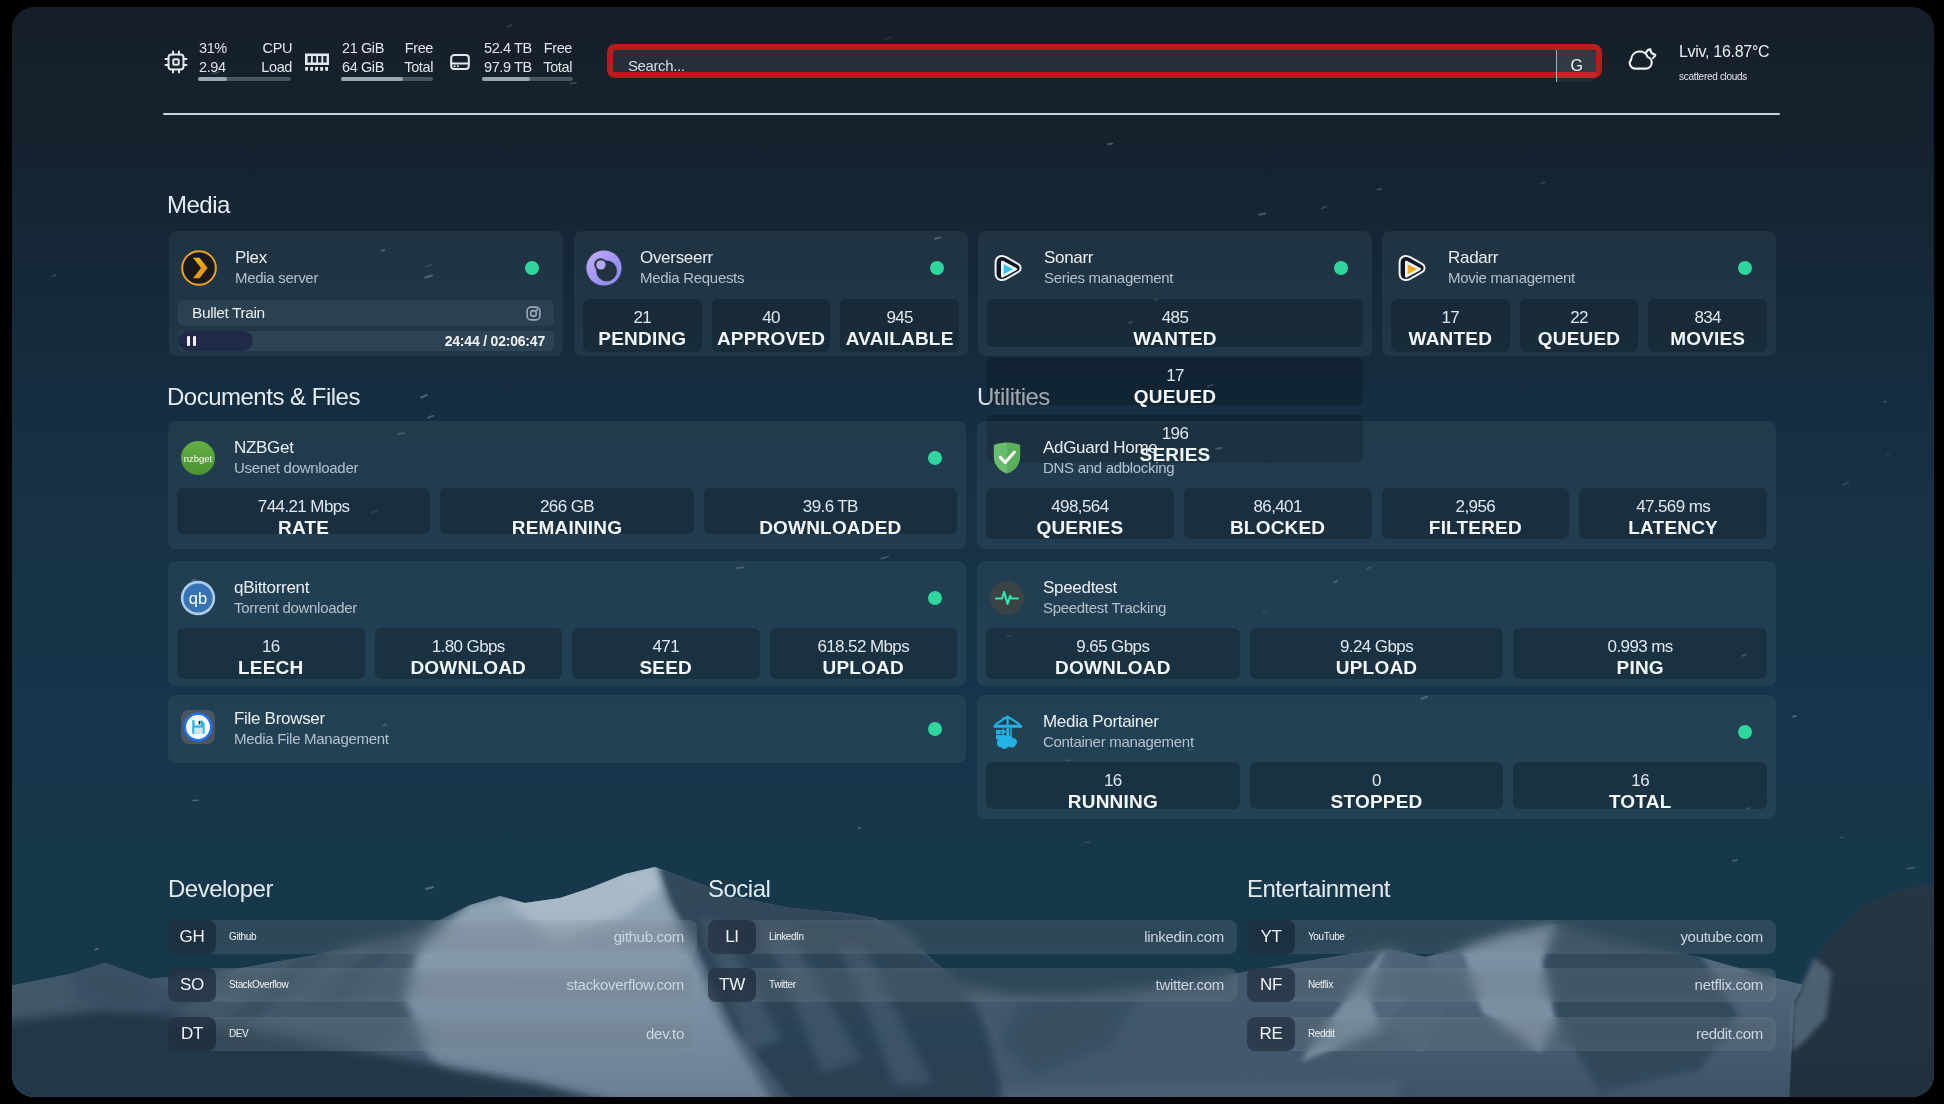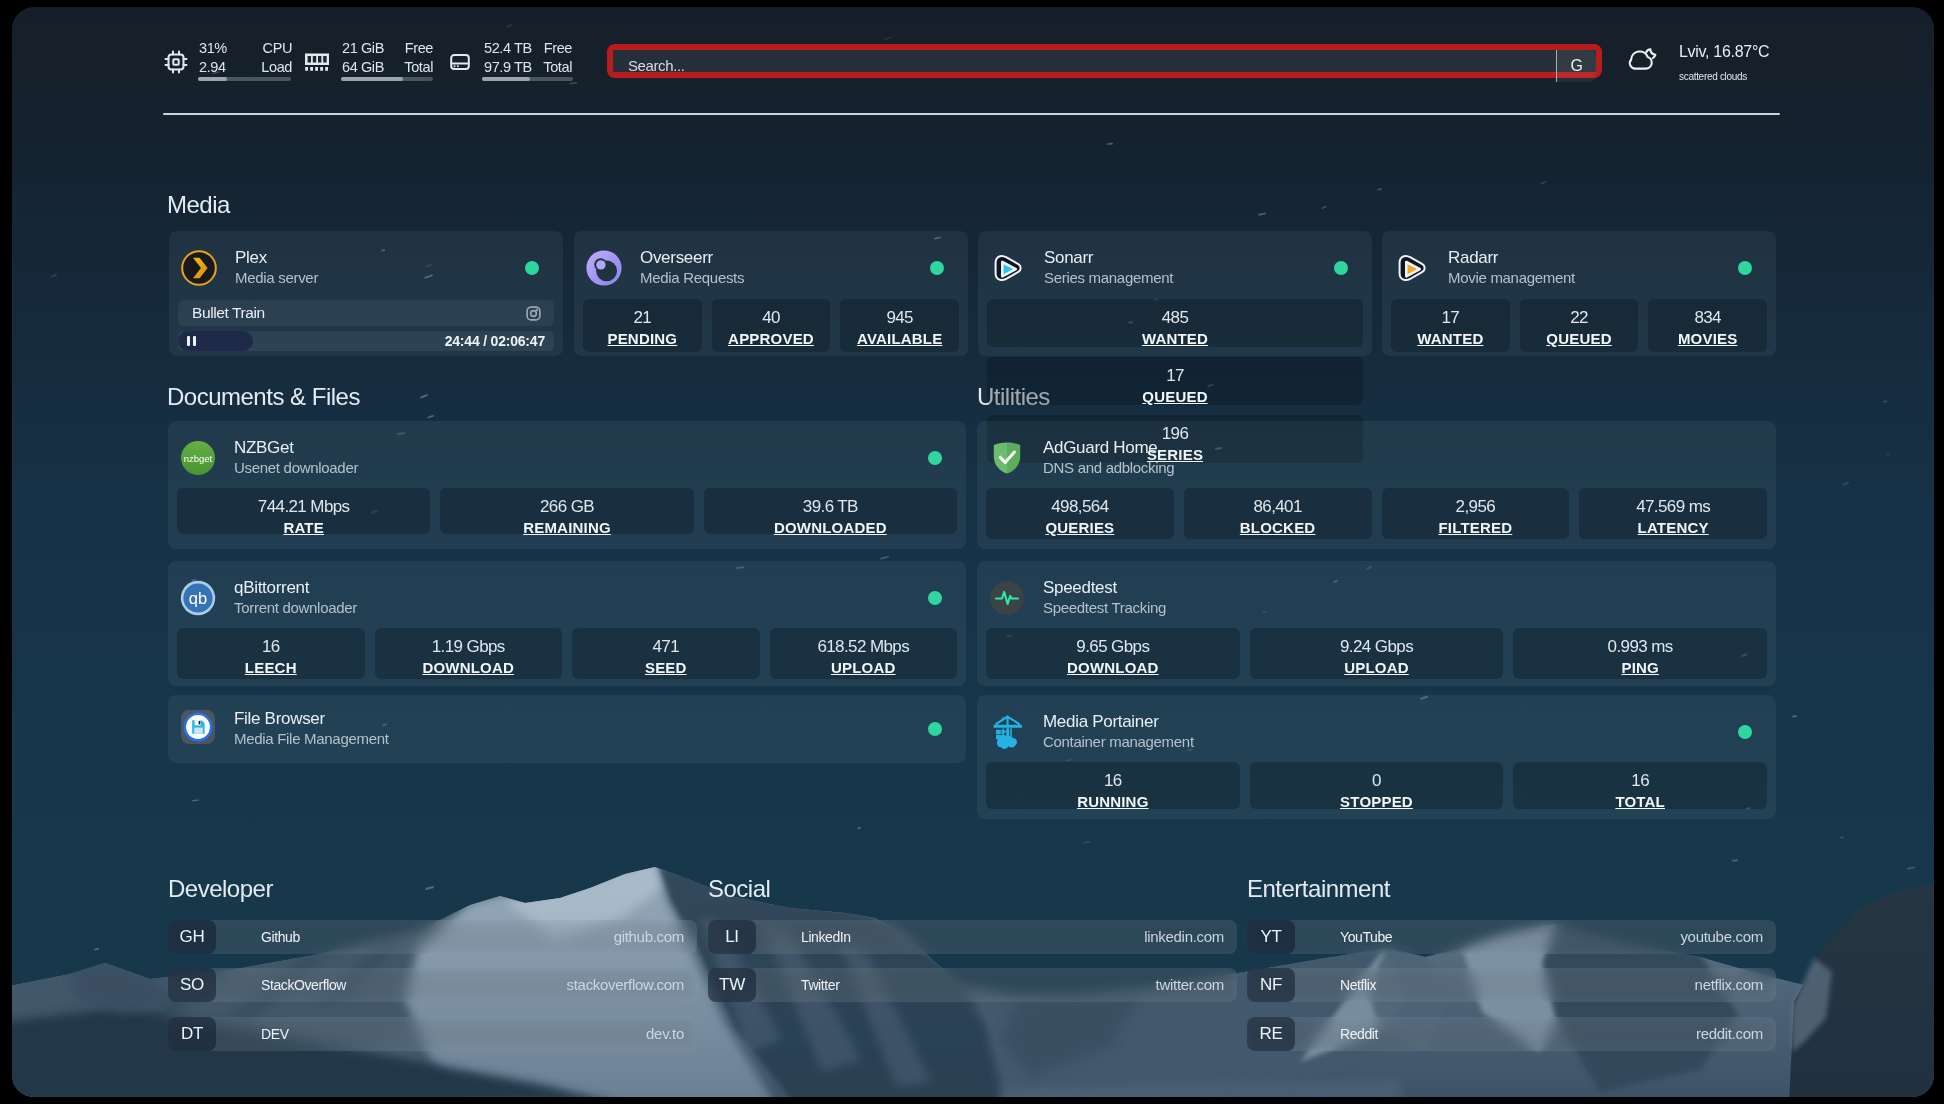--- a/index.html
+++ b/index.html
@@ -31,34 +31,34 @@
   .h2 { position:absolute; color:#e3ebf1; font-size:24px; font-weight:500; line-height:30px; letter-spacing:-0.5px; }
   
   .card { position:absolute; border-radius:8px; background:rgba(215,235,245,0.062); }
   .icon { position:absolute; left:12px; top:19px; width:36px; height:36px; }
   .title { position:absolute; left:66px; top:16px; color:#e9eef2; font-size:17px; font-weight:500; line-height:22px; letter-spacing:-0.3px; }
   .subtitle { position:absolute; left:66px; top:37px; color:#b4c1cb; font-size:15px; font-weight:400; line-height:20px; letter-spacing:-0.3px; }
   .dot { position:absolute; top:30px; width:14px; height:14px; border-radius:50%; background:#2fd69e; }
   .stats { position:absolute; left:9px; right:9px; display:flex; gap:10px; }
   .stat { flex:1; border-radius:6px; background:rgba(8,17,22,0.3); text-align:center; color:#dfe7ed; }
   .stat .v { font-size:17px; line-height:22px; margin-top:8px; letter-spacing:-0.6px; }
-  .stat .l { font-size:15px; line-height:17px; font-weight:700; color:#f2f6f8; margin-top:1px; letter-spacing:0.2px;text-decoration:underline; }
+  .stat .l { font-size:19px; line-height:17px; font-weight:700; color:#f2f6f8; margin-top:1px; letter-spacing:0.2px; }
   
   .mrow1 { position:absolute; left:9px; right:9px; top:69px; height:26px; border-radius:5px;
     background:rgba(255,255,255,0.05); color:#e9eef2; font-size:15.5px; letter-spacing:-0.4px; line-height:26px; padding:0 14px; }
   .mrow2 { position:absolute; left:9px; right:9px; top:100px; height:20px; border-radius:5px;
     background:rgba(255,255,255,0.06); }
   .mpill { position:absolute; left:0; top:0; width:75px; height:20px; border-radius:10px; background:#1e2a47; }
   .mtime { position:absolute; right:9px; top:0; color:#eef3f6; font-size:14px; font-weight:600; letter-spacing:-0.2px; line-height:20px; }
   
   .bmrow { position:absolute; height:34px; border-radius:8px; background:rgba(180,200,214,0.16);
     -webkit-backdrop-filter:blur(6px) brightness(0.88); backdrop-filter:blur(6px) brightness(0.88); }
   .bmabbr { position:absolute; left:0; top:0; width:48px; height:34px; border-radius:8px;
     background:rgba(16,30,46,0.55); color:#eef2f6; font-size:17px; letter-spacing:-0.3px; line-height:34px; text-align:center; }
-  .bmname { position:absolute; left:61px; top:0; color:#eef2f6; font-size:14px; letter-spacing:-0.4px; line-height:34px;margin-left:32px; }
+  .bmname { position:absolute; left:61px; top:0; color:#eef2f6; font-size:10px; letter-spacing:-0.4px; line-height:34px; }
   .bmurl { position:absolute; right:13px; top:0; color:#ccd6de; font-size:15px; letter-spacing:-0.3px; line-height:34px; }
 </style>
 </head>
 <body>
 <div id="frame">
   <svg id="bgsvg" viewBox="0 0 1944 1104">
     <defs>
       <linearGradient id="baseg" x1="0" y1="0" x2="0" y2="1">
         <stop offset="0" stop-color="#697e90"></stop>
         <stop offset="0.55" stop-color="#4d6377"></stop>
@@ -413,21 +413,21 @@
     </svg>
     <div class="title">qBittorrent</div>
       <div class="subtitle">Torrent downloader</div>
     <div class="dot" style="right:24px;"></div>
     <div class="stats" style="top:67px;height:51px;">
       <div class="stat">
           <div class="v">16</div>
           <div class="l">LEECH</div>
         </div>
       <div class="stat">
-          <div class="v">1.19 Gbps</div>
+          <div class="v">1.80 Gbps</div>
           <div class="l">DOWNLOAD</div>
         </div>
       <div class="stat">
           <div class="v">471</div>
           <div class="l">SEED</div>
         </div>
       <div class="stat">
           <div class="v">618.52 Mbps</div>
           <div class="l">UPLOAD</div>
         </div>

